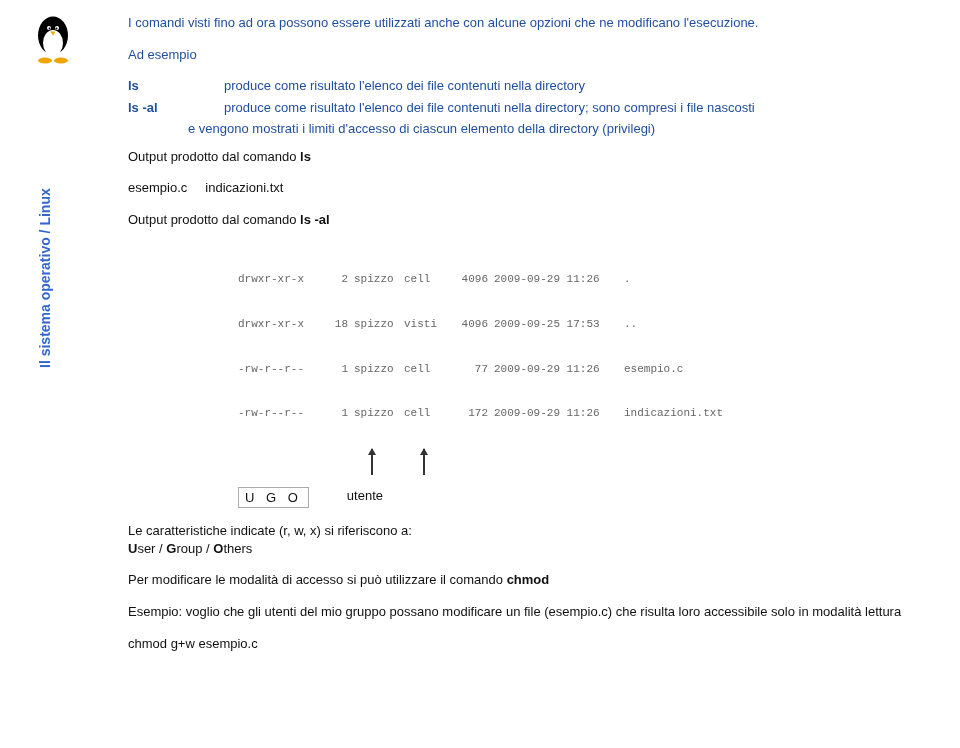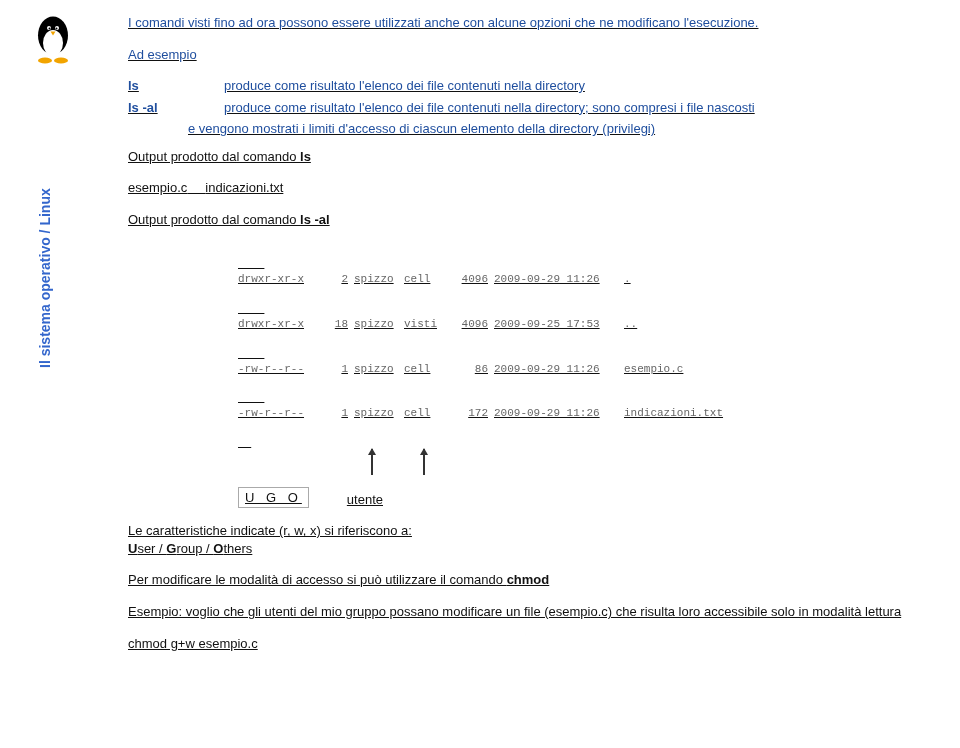--- a/index.html
+++ b/index.html
@@ -30,21 +30,20 @@
       white-space: nowrap;
     }
     .content {
       position: absolute;
       left: 128px;
       top: 14px;
       width: 800px;
       font-size: 13px;
       color: #111;
       line-height: 1.35;
-      text-decoration: underline;
     }
     .blue { color: #1f4e9e; }
     .para { margin-bottom: 14px; }
     .def-row { display: flex; margin-bottom: 4px; }
     .def-cmd { width: 60px; flex-shrink: 0; }
     .def-desc { flex: 1; margin-left: 36px; }
     .bold { font-weight: bold; }
     .indent { padding-left: 60px; }
     .ls-output {
       margin: 10px 0 8px 110px;
@@ -78,21 +77,21 @@
     }
     .arrows-row {
       position: relative;
       height: 28px;
       margin-left: 110px;
     }
     .arrow-hold { position: absolute; top: -10px; }
     .ugo-row {
       margin-left: 110px;
       display: flex;
-      align-items: flex-end;
+      align-items: flex-start;
       gap: 38px;
       margin-bottom: 14px;
     }
     .ugo-box {
       border: 1px solid #aaa;
       padding: 1px 6px;
       font-size: 13px;
       letter-spacing: 4px;
     }
     .spacer { height: 10px; }
@@ -139,21 +138,21 @@
     <span>esempio.c</span>&nbsp;&nbsp;&nbsp;&nbsp;&nbsp;<span>indicazioni.txt</span>
   </p>
 
   <p class="para">
     <span>Output prodotto dal comando </span><span class="bold">ls -al</span>
   </p>
 
   <div class="ls-output">
     <div class="line"><span class="perm-col">drwxr-xr-x</span><span class="cnt-col">2</span><span class="own-col">spizzo</span><span class="grp-col">cell</span><span class="sz-col">4096</span><span class="date-col">2009-09-29 11:26</span><span class="name-col">.</span></div>
     <div class="line"><span class="perm-col">drwxr-xr-x</span><span class="cnt-col">18</span><span class="own-col">spizzo</span><span class="grp-col">visti</span><span class="sz-col">4096</span><span class="date-col">2009-09-25 17:53</span><span class="name-col">..</span></div>
-    <div class="line"><span class="perm-col">-rw-r--r--</span><span class="cnt-col">1</span><span class="own-col">spizzo</span><span class="grp-col">cell</span><span class="sz-col">86</span><span class="date-col">2009-09-29 11:26</span><span class="name-col">esempio.c</span></div>
+    <div class="line"><span class="perm-col">-rw-r--r--</span><span class="cnt-col">1</span><span class="own-col">spizzo</span><span class="grp-col">cell</span><span class="sz-col">77</span><span class="date-col">2009-09-29 11:26</span><span class="name-col">esempio.c</span></div>
     <div class="line"><span class="perm-col">-rw-r--r--</span><span class="cnt-col">1</span><span class="own-col">spizzo</span><span class="grp-col">cell</span><span class="sz-col">172</span><span class="date-col">2009-09-29 11:26</span><span class="name-col">indicazioni.txt</span></div>
   </div>
 
   <div class="arrows-row">
     <div class="arrow-hold" style="left:133px;">
         <div class="arrow"></div>
       </div>
     <div class="arrow-hold" style="left:185px;">
         <div class="arrow"></div>
       </div>

